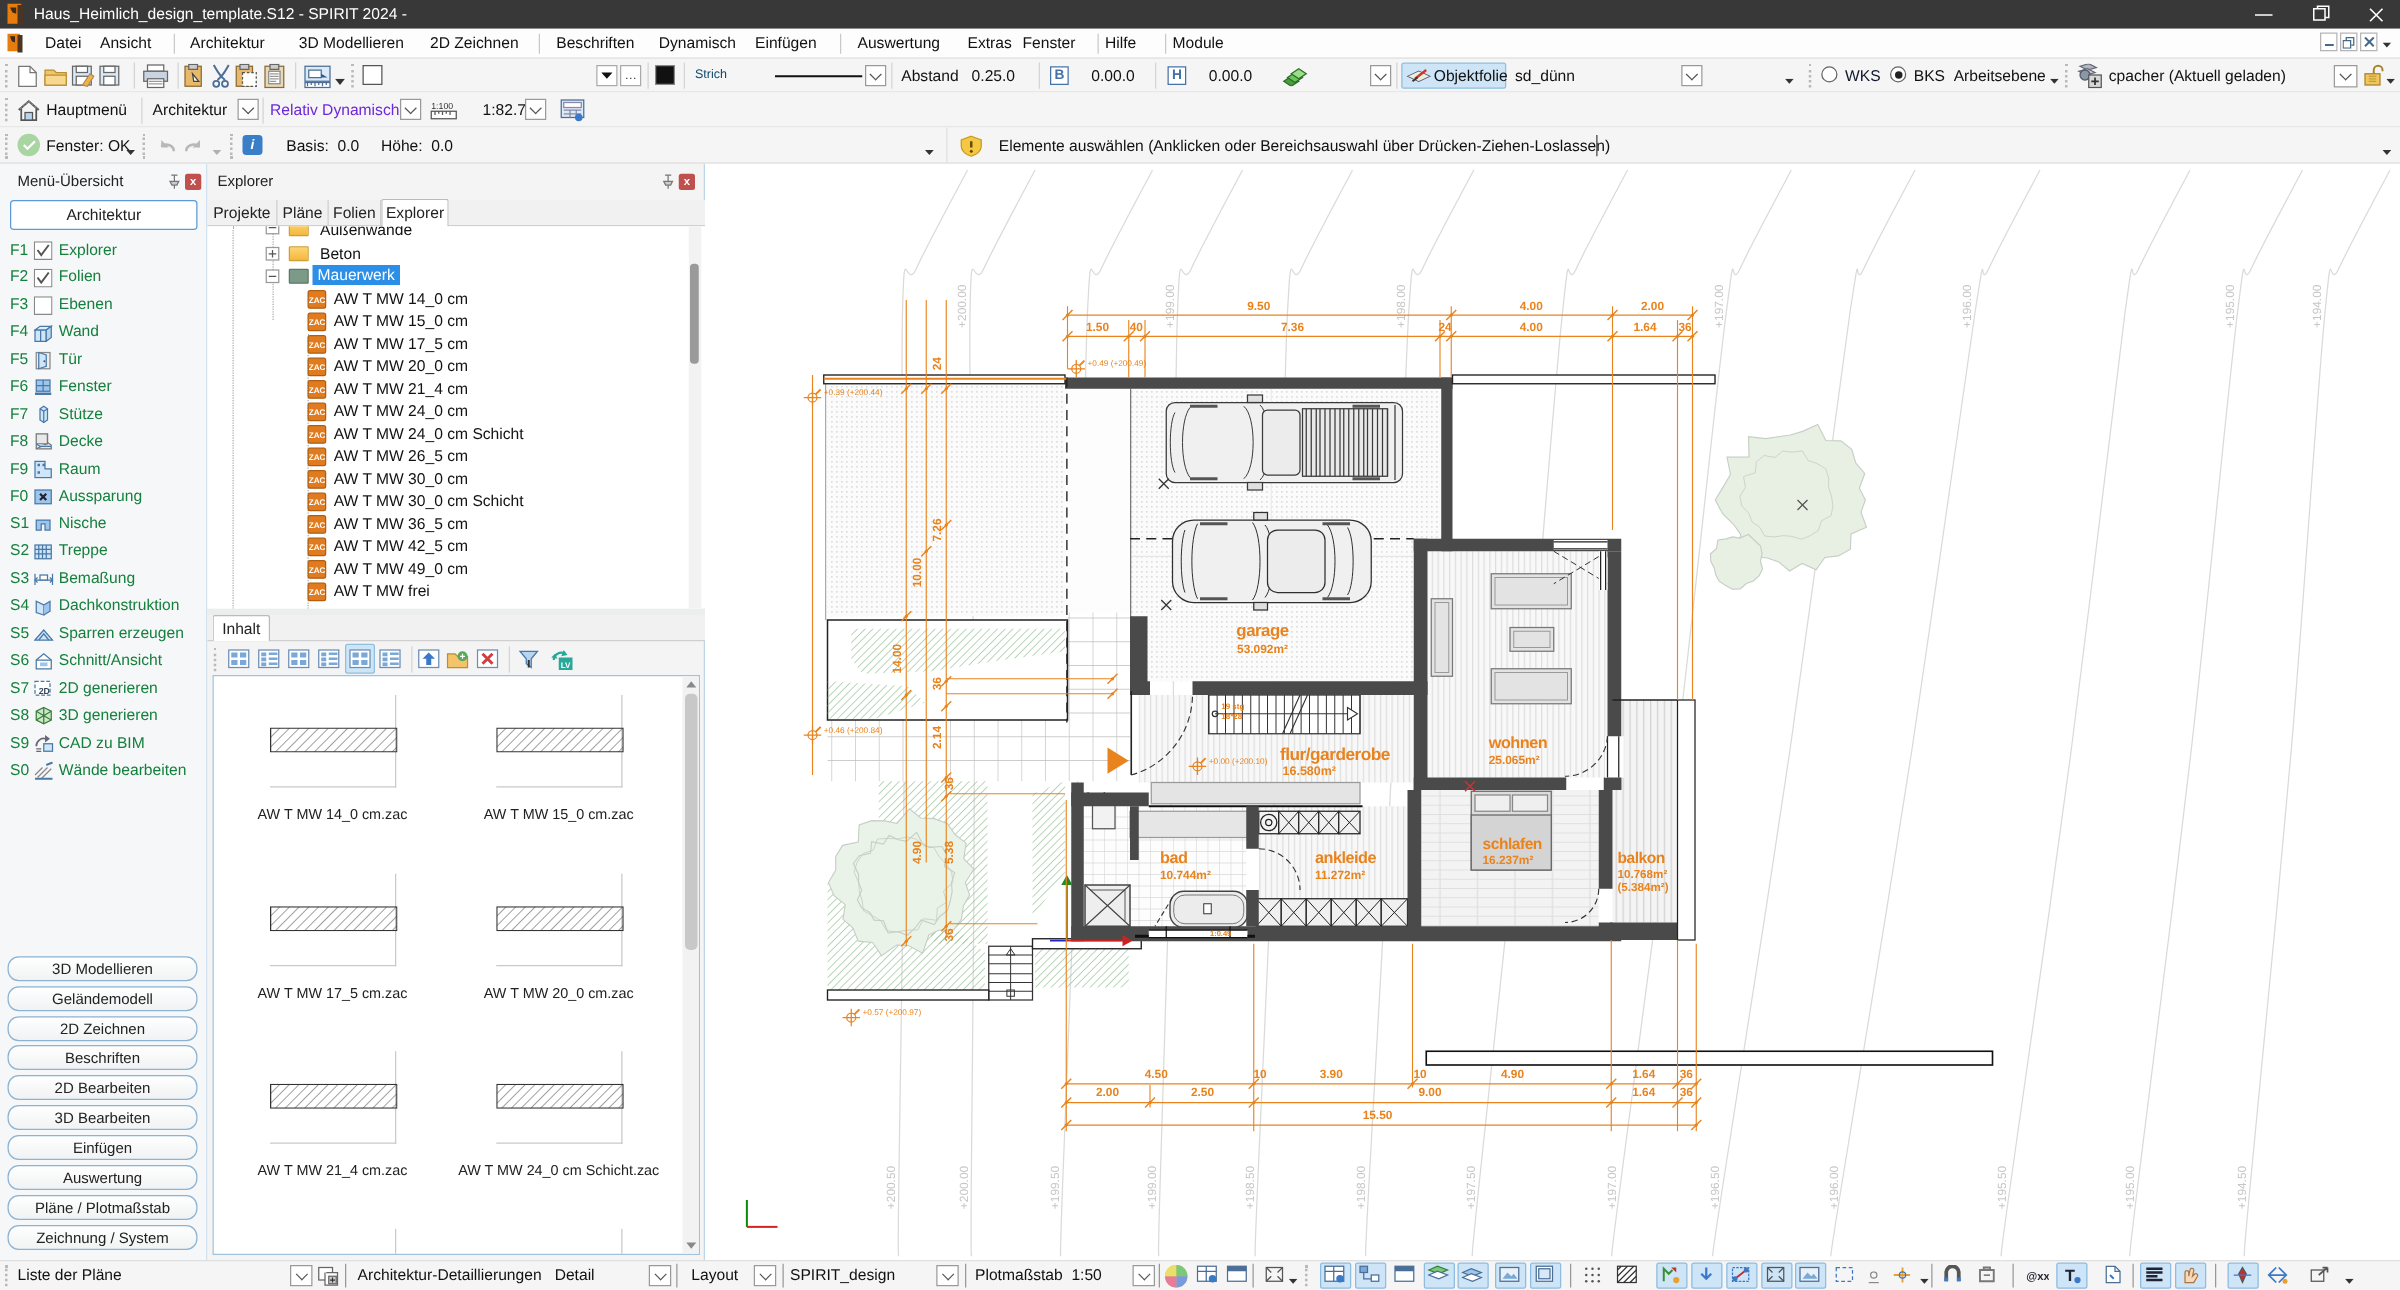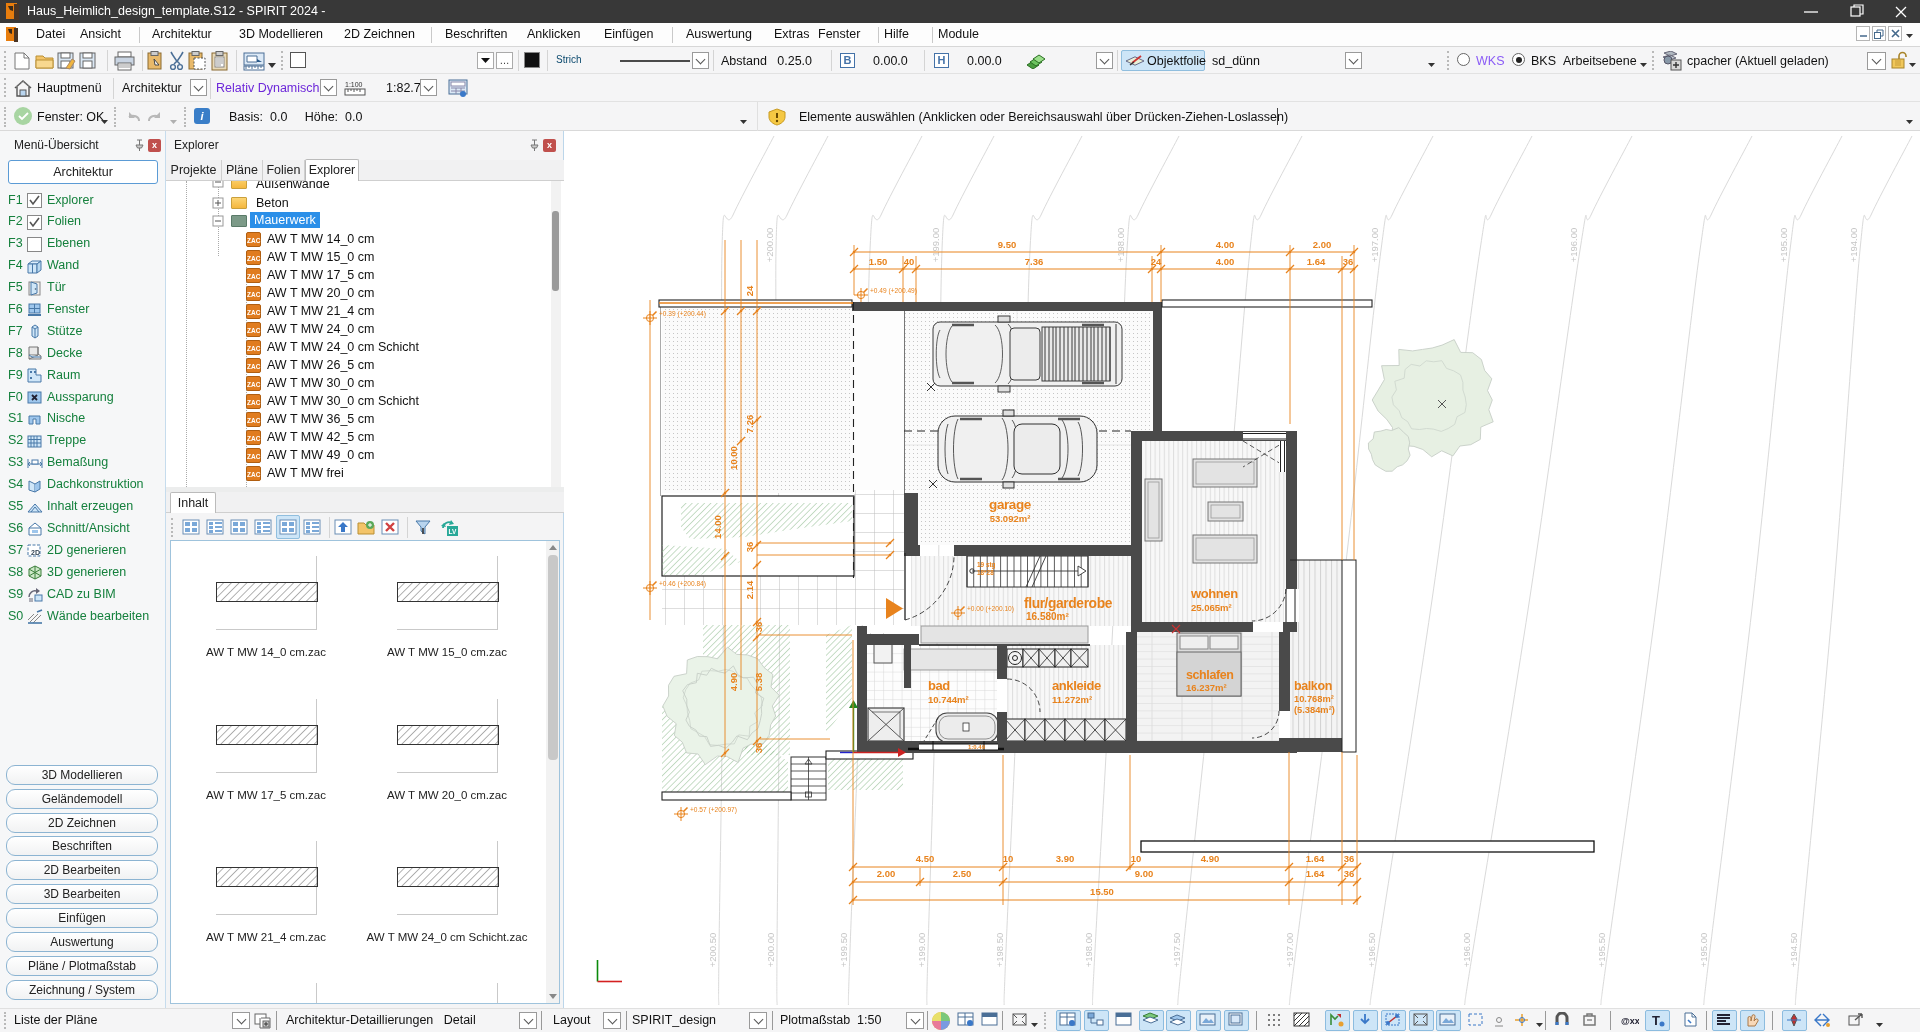--- a/index.html
+++ b/index.html
@@ -52,21 +52,21 @@
       <path d="M3 3h4v5l-2.5-1z" fill="#3a2a1a"></path>
     </svg>
 <span class="mi ab" style="left:36px;top:4px">Datei</span>
 <span class="mi ab" style="left:80px;top:4px">Ansicht</span>
 <div class="ab" style="left:139px;top:4px;width:1px;height:16px;background:#c9c9c9"></div>
 <span class="mi ab" style="left:152px;top:4px">Architektur</span>
 <span class="mi ab" style="left:239px;top:4px">3D Modellieren</span>
 <span class="mi ab" style="left:344px;top:4px">2D Zeichnen</span>
 <div class="ab" style="left:431px;top:4px;width:1px;height:16px;background:#c9c9c9"></div>
 <span class="mi ab" style="left:445px;top:4px">Beschriften</span>
-<span class="mi ab" style="left:527px;top:4px">Anklicken</span>
+<span class="mi ab" style="left:527px;top:4px">Dynamisch</span>
 <span class="mi ab" style="left:604px;top:4px">Einfügen</span>
 <div class="ab" style="left:672px;top:4px;width:1px;height:16px;background:#c9c9c9"></div>
 <span class="mi ab" style="left:686px;top:4px">Auswertung</span>
 <span class="mi ab" style="left:774px;top:4px">Extras</span>
 <span class="mi ab" style="left:818px;top:4px">Fenster</span>
 <div class="ab" style="left:878px;top:4px;width:1px;height:16px;background:#c9c9c9"></div>
 <span class="mi ab" style="left:884px;top:4px">Hilfe</span>
 <div class="ab" style="left:932px;top:4px;width:1px;height:16px;background:#c9c9c9"></div>
 <span class="mi ab" style="left:938px;top:4px">Module</span>
 <div class="ab ddbox" style="left:1856px;top:3px;width:14px;height:15px;border-color:#b5b5b5">
@@ -195,21 +195,21 @@
 <div class="ab" style="left:1147px;top:7px;font-size:12.5px;color:#111">Objektfolie</div>
 <div class="ab" style="left:1212px;top:7px;font-size:12.5px;color:#111">sd_dünn</div>
 <div class="ab ddbox" style="left:1345px;top:5px">
       <div class="chev"></div>
     </div>
 <svg class="ab" style="left:1428px;top:16px" width="8" height="6">
       <path d="M0 0h7l-3.5 4z" fill="#333"></path>
     </svg>
 <div class="ab grip" style="left:1447px;top:4px"></div>
 <div class="ab" style="left:1457px;top:6px;width:13px;height:13px;border:1.5px solid #666;border-radius:50%;background:#fff"></div>
-<div class="ab" style="left:1476px;top:7px;font-size:12.5px;color:#8b5cf6">WKS</div>
+<div class="ab" style="left:1476px;top:7px;font-size:12.5px;color:#0f172a">WKS</div>
 <div class="ab" style="left:1512px;top:6px;width:13px;height:13px;border:1.5px solid #666;border-radius:50%;background:#fff"></div>
 <div class="ab" style="left:1515.5px;top:9.5px;width:6px;height:6px;border-radius:50%;background:#222"></div>
 <div class="ab" style="left:1531px;top:7px;font-size:12.5px;color:#111">BKS&nbsp;&nbsp;Arbeitsebene</div>
 <svg class="ab" style="left:1640px;top:16px" width="8" height="6">
       <path d="M0 0h7l-3.5 4z" fill="#333"></path>
     </svg>
 <div class="ab grip" style="left:1652px;top:4px"></div>
 <svg class="ab" style="left:1661px;top:4px" width="22" height="20">
       <path d="M3 2l7-2 6 3-7 2z" fill="#b0b8c0" stroke="#667"></path>
       <path d="M2 6l7-2 6 3-7 2z" fill="#c8d0d8" stroke="#667"></path>
@@ -403,21 +403,21 @@
 <div class="ab" style="left:27px;top:347px"><svg width="16" height="15">
         <path d="M2 12V3l6 3v8z" fill="#cfe6f8" stroke="#4878a8"></path>
         <path d="M8 6l5-3v8l-5 3" fill="#9ec6ec" stroke="#4878a8"></path>
       </svg></div>
 <div class="ab fitem" style="left:47px;top:346px">Dachkonstruktion</div>
 <div class="ab fitem" style="left:8px;top:368px;width:22px">S5</div>
 <div class="ab" style="left:27px;top:369px"><svg width="16" height="15">
         <path d="M1 12L8 4l7 8z" fill="#cfe6f8" stroke="#4878a8"></path>
         <path d="M4 12L8 7l4 5" fill="none" stroke="#4878a8"></path>
       </svg></div>
-<div class="ab fitem" style="left:47px;top:368px">Inhalt erzeugen</div>
+<div class="ab fitem" style="left:47px;top:368px">Sparren erzeugen</div>
 <div class="ab fitem" style="left:8px;top:390px;width:22px">S6</div>
 <div class="ab" style="left:27px;top:390px"><svg width="16" height="15">
         <path d="M2 7l6-5 6 5v7H2z" fill="#fff" stroke="#4878a8"></path>
         <path d="M2 7h12" stroke="#4878a8"></path>
         <path d="M5 9h6v3H5z" fill="#9ec6ec"></path>
       </svg></div>
 <div class="ab fitem" style="left:47px;top:390px">Schnitt/Ansicht</div>
 <div class="ab fitem" style="left:8px;top:412px;width:22px">S7</div>
 <div class="ab" style="left:27px;top:412px"><svg width="16" height="15">
         <rect x="1" y="2" width="12" height="11" fill="#fff" stroke="#4878a8" stroke-dasharray="3 1.5"></rect>

